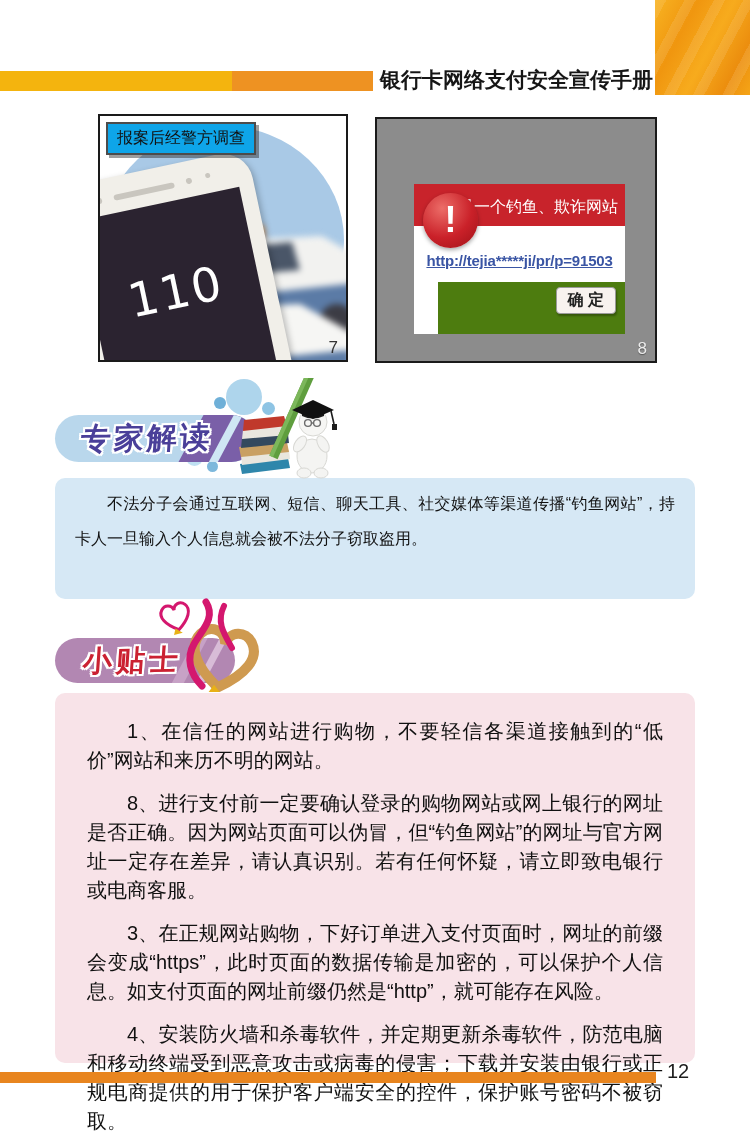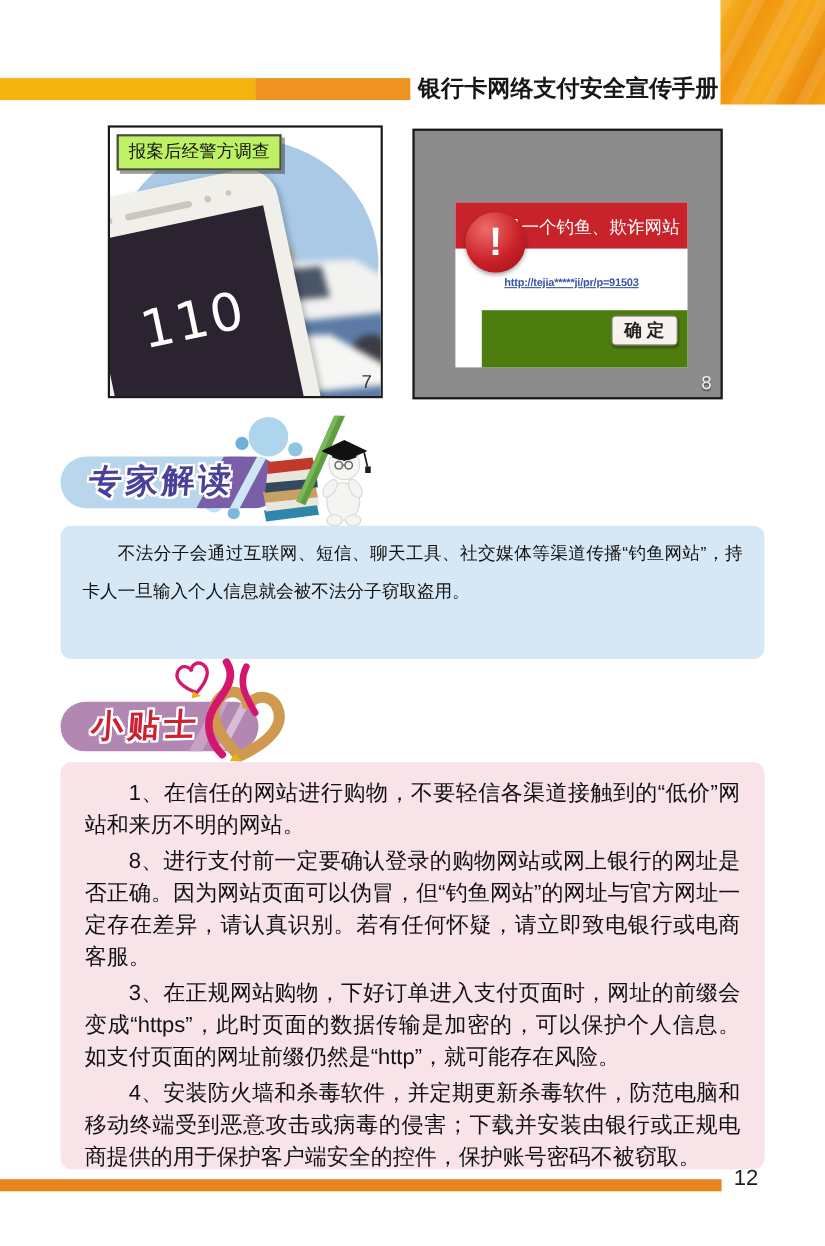--- a/index.html
+++ b/index.html
@@ -13,21 +13,21 @@
     background:repeating-linear-gradient(118deg,rgba(255,255,255,.10) 0 10px,rgba(255,255,255,0) 10px 26px);}
   .bar-yellow{position:absolute;left:0;top:71px;width:232px;height:20px;background:#f4b40e;}
   .bar-orange{position:absolute;left:232px;top:71px;width:141px;height:20px;background:#ee9222;}
   .doc-title{position:absolute;left:380px;top:66px;font-size:21px;font-weight:700;color:#161616;
     letter-spacing:0;white-space:nowrap;}
 
   
   .panel{position:absolute;border:2px solid #1a1a1a;box-sizing:border-box;overflow:hidden;}
   .panel7{left:98px;top:114px;width:250px;height:248px;background:#ffffff;}
   .panel8{left:375px;top:117px;width:282px;height:246px;background:#8c8c8c;}
-  .caption{position:absolute;top:6px;left:6px;background:#bef264;border:2px solid #4c4c4c;
+  .caption{position:absolute;top:6px;left:6px;background:#0ea5e9;border:2px solid #4c4c4c;
     padding:4px 9px;font-size:16px;color:#121212;box-shadow:3px 3px 0 rgba(40,40,40,.45);
     white-space:nowrap;z-index:9;text-align:center;}
   .panel-num{position:absolute;right:8px;bottom:2px;font-size:17px;z-index:9;}
   .panel7 .panel-num{color:#333;}
   .panel8 .panel-num{color:#ececec;text-shadow:0 1px 1px rgba(0,0,0,.4);}
 
   .blue-circle{position:absolute;left:2px;top:10px;width:242px;height:228px;border-radius:50%;
     background:#a9c9e6;z-index:1;}
   .cars{position:absolute;right:-26px;top:92px;width:240px;height:200px;z-index:2;filter:blur(3px);}
   .gray-blob{position:absolute;left:-18px;bottom:-10px;width:120px;height:70px;border-radius:50%;
@@ -47,21 +47,21 @@
 
   
   .alert-dialog{position:absolute;left:37px;top:65px;width:211px;height:150px;background:#ffffff;z-index:5;}
   .alert-head{position:relative;height:42px;background:#c8232b;}
   .alert-head-text{position:absolute;right:7px;top:13px;color:#fff;font-size:16px;white-space:nowrap;}
   .warn-icon{position:absolute;left:9px;top:9px;width:55px;height:55px;border-radius:50%;z-index:6;
     background:radial-gradient(circle at 35% 28%,#ec6d68 0%,#ca2129 55%,#9d1118 100%);
     box-shadow:0 2px 4px rgba(0,0,0,.35);display:flex;align-items:center;justify-content:center;}
   .warn-mark{color:#fff;font-size:36px;font-weight:700;line-height:1;margin-top:-2px;}
   .alert-body{position:relative;height:72px;}
-  .alert-url{display:block;text-align:center;padding-top:26px;font-size:10px;font-weight:600;
+  .alert-url{display:block;text-align:center;padding-top:26px;font-size:15px;font-weight:600;
     color:#3a55a4;text-decoration:underline;white-space:nowrap;letter-spacing:-0.2px;cursor:pointer;}
   .alert-foot{position:absolute;left:0;right:0;bottom:0;height:52px;background:#4d7c0f;margin-left:24px;}
   .ok-btn{position:absolute;right:9px;top:5px;background:#f8f2ef;border:1px solid #9a9a9a;
     border-radius:4px;padding:2px 11px;font-size:16px;font-weight:700;color:#222;
     box-shadow:1px 2px 2px rgba(0,0,0,.3);cursor:pointer;font-family:inherit;}
 
   
   .badge-pill{position:absolute;border-radius:24px;overflow:hidden;}
   .expert-pill{left:55px;top:415px;width:200px;height:47px;background:#b9d7ec;}
   .expert-pill .wedge{position:absolute;right:-6px;top:0;width:70px;height:100%;
@@ -93,21 +93,21 @@
   .tips-art{position:absolute;left:146px;top:596px;width:128px;height:96px;z-index:3;}
 
   
   .info-box{position:absolute;left:55px;width:640px;border-radius:10px;box-sizing:border-box;
     color:#111;text-align:justify;}
   .expert-box{top:478px;height:121px;background:#d6e8f5;font-size:16px;line-height:35px;
     padding:8px 20px;}
   .expert-box p{margin:0;text-indent:2em;}
   .tips-box{top:693px;height:370px;background:#f8e3e8;font-size:20px;line-height:29px;
     padding:10px 18px;}
-  .tips-box p{margin:4px;text-indent:2em;}
+  .tips-box p{margin:14px;text-indent:2em;}
 
   
   .footer-bar{position:absolute;left:0;top:1072px;width:656px;height:11px;background:#e8851f;}
   .page-num{position:absolute;left:667px;top:1060px;font-size:20px;color:#1d1d1d;}
 </style>
 </head>
 <body>
 
 <div id="page">
 

